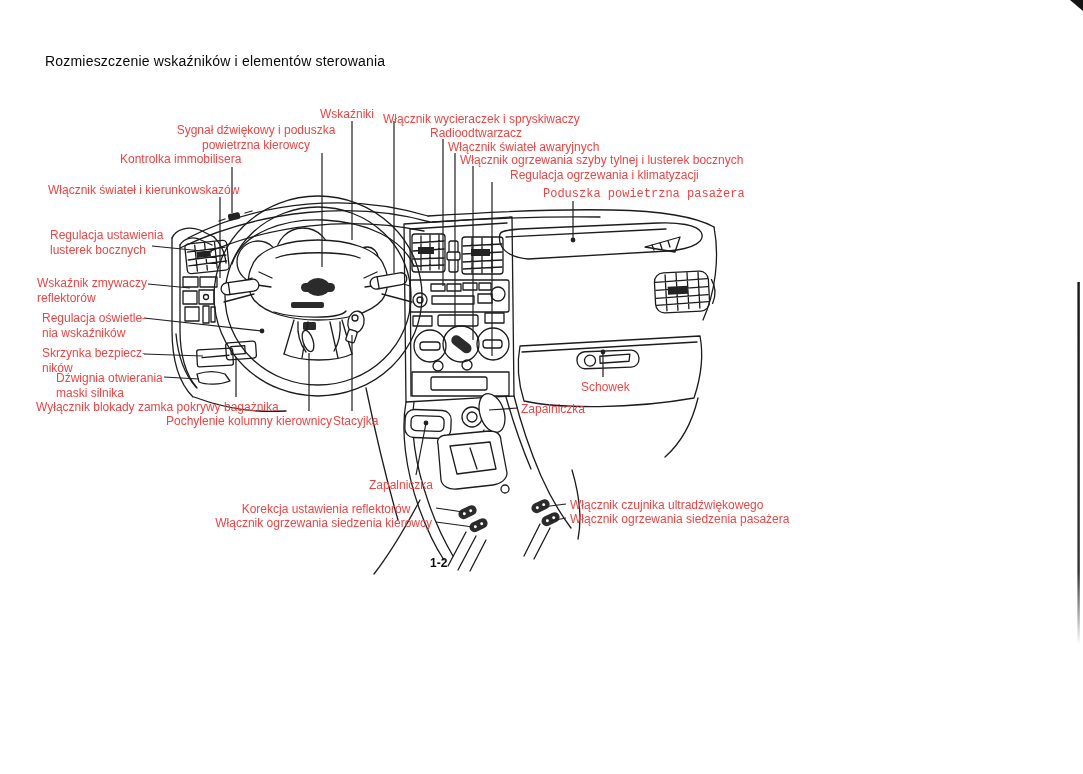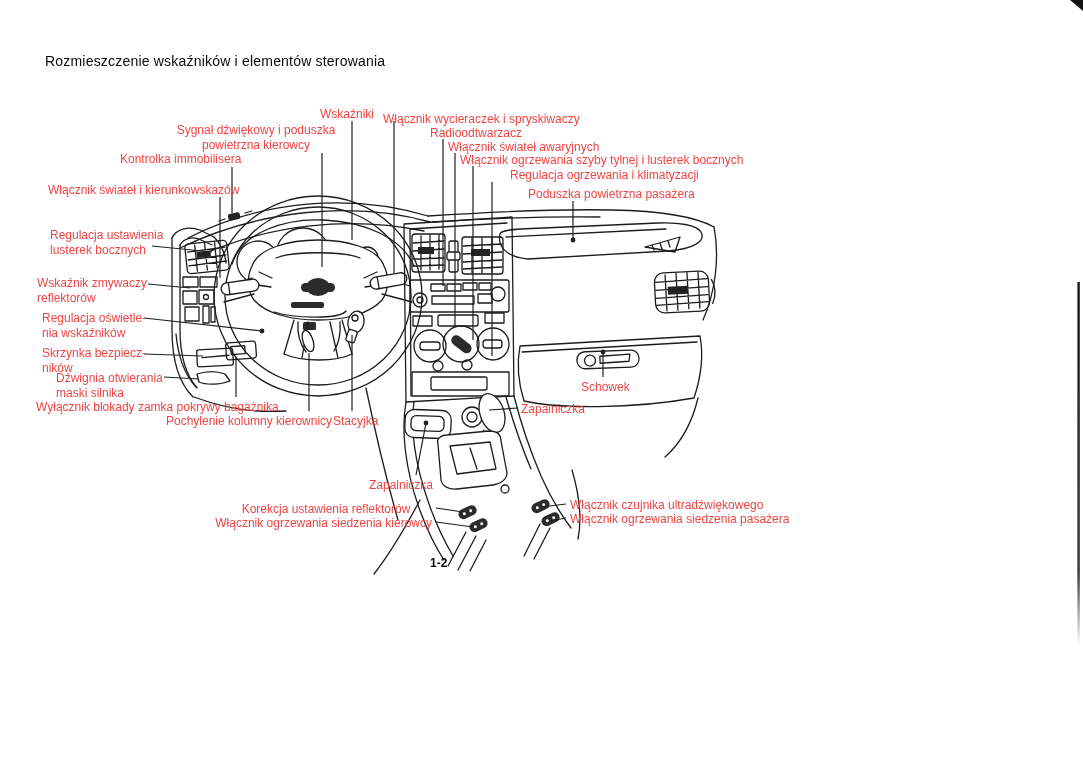--- a/index.html
+++ b/index.html
@@ -286,21 +286,21 @@
   <div id="labels">
       <div class="callout" style="left: 320px; top: 107px;">Wskaźniki</div>
       <div class="callout" style="left: 383px; top: 112px;">Włącznik wycieraczek i spryskiwaczy</div>
       <div class="callout" style="left: 163px; top: 123px; width: 186px; text-align: center;">Sygnał dźwiękowy i poduszka
 powietrzna kierowcy</div>
       <div class="callout" style="left: 120px; top: 152px;">Kontrolka immobilisera</div>
       <div class="callout" style="left: 430px; top: 126px;">Radioodtwarzacz</div>
       <div class="callout" style="left: 448px; top: 140px;">Włącznik świateł awaryjnych</div>
       <div class="callout" style="left: 460px; top: 153px;">Włącznik ogrzewania szyby tylnej i lusterek bocznych</div>
       <div class="callout" style="left: 482px; top: 168px; margin-left: 28px;">Regulacja ogrzewania i klimatyzacji</div>
-      <div class="callout" style="left: 528px; top: 187px;">Poduszka powietrzna pasażera</div>
+      <div class="callout" style="left: 543px; top: 187px; font-family: Liberation Mono, monospace;">Poduszka powietrzna pasażera</div>
       <div class="callout" style="left: 40px; top: 183px; margin-left: 8px;">Włącznik świateł i kierunkowskazów</div>
       <div class="callout" style="left: 50px; top: 228px;">Regulacja ustawienia
 lusterek bocznych</div>
       <div class="callout" style="left: 37px; top: 276px;">Wskaźnik zmywaczy
 reflektorów</div>
       <div class="callout" style="left: 42px; top: 311px;">Regulacja oświetle-
 nia wskaźników</div>
       <div class="callout" style="left: 42px; top: 346px;">Skrzynka bezpiecz-
 ników</div>
       <div class="callout" style="left: 56px; top: 371px;">Dźwignia otwierania

